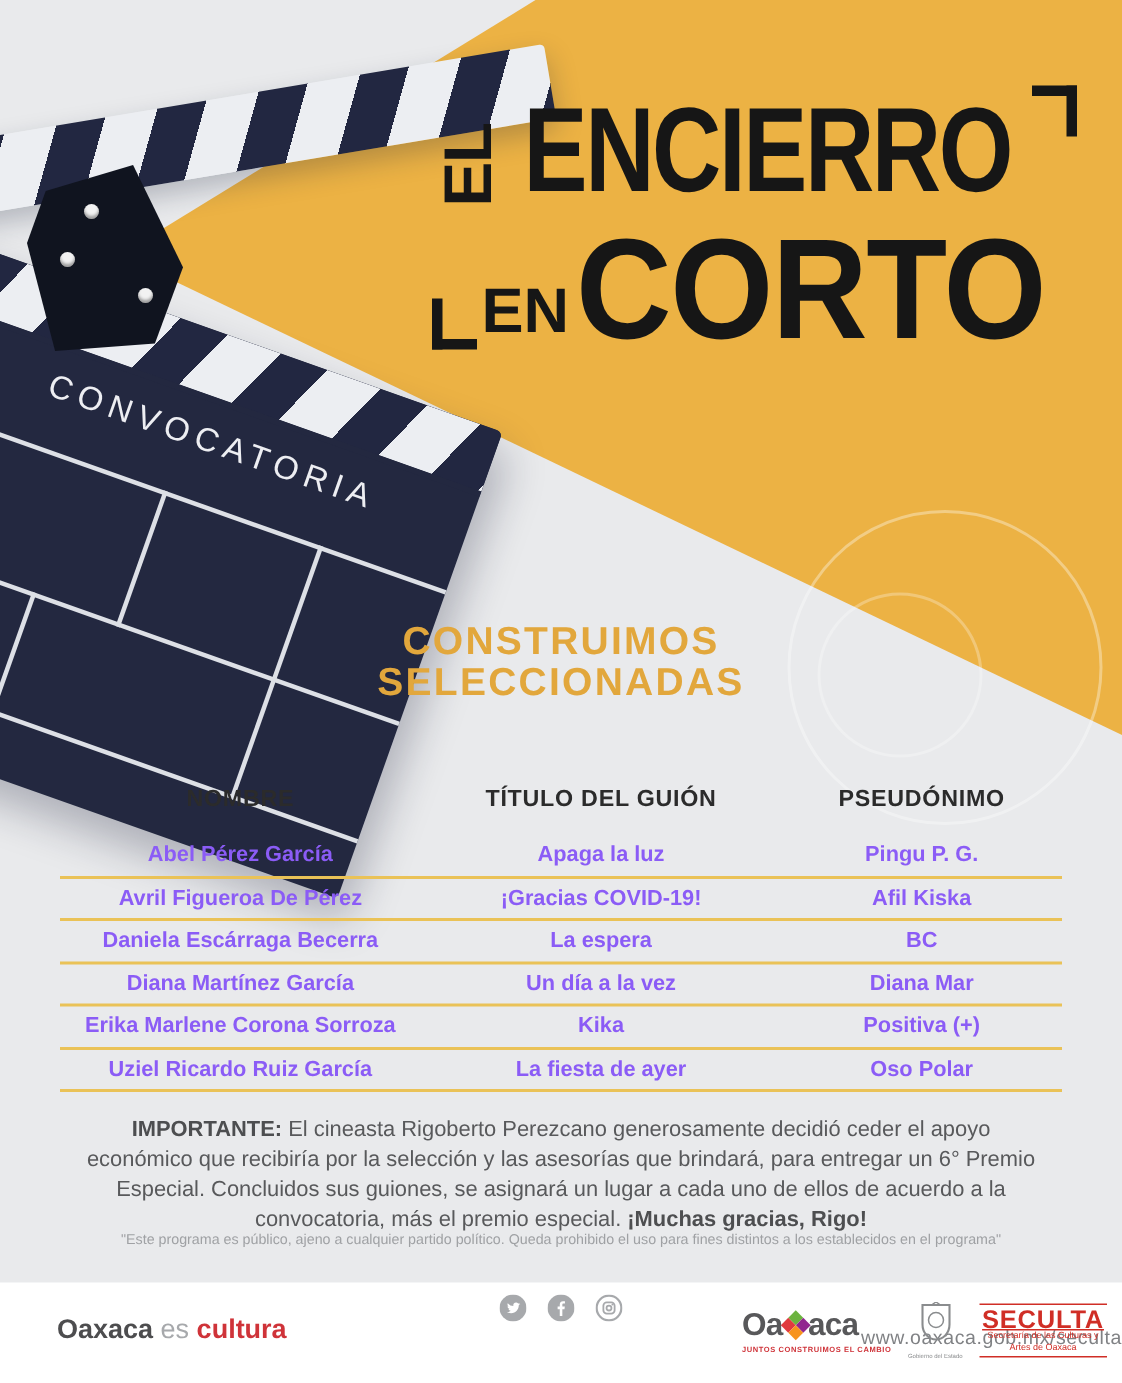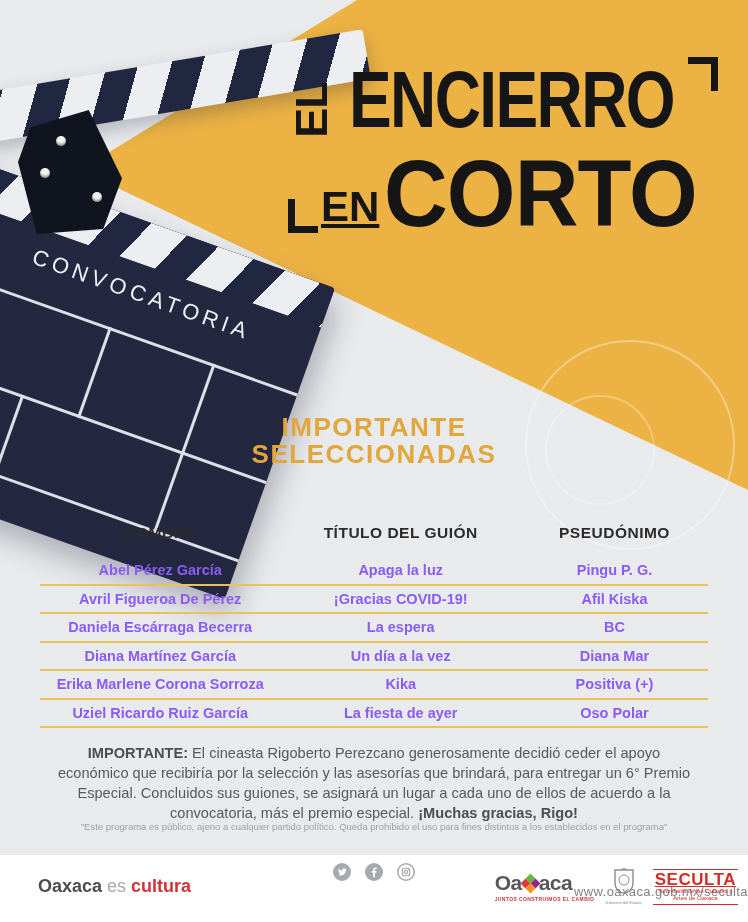--- a/index.html
+++ b/index.html
@@ -40,21 +40,21 @@
   .screw { position:absolute; width:10px; height:10px; border-radius:50%; background:#f2f2f2;
     box-shadow:inset 0 -2px 2px rgba(0,0,0,.35); }
   .s1 { left:38px; top:26px; } .s2 { left:22px; top:58px; } .s3 { left:74px; top:82px; }
 
   
   .title { position:absolute; inset:0; z-index:6; color:#161616; font-weight:bold; }
   .t-el { position:absolute; left:284px; top:84px; width:56px; height:52px;
     transform:rotate(-90deg); font-size:45px; letter-spacing:-1px; text-align:center; line-height:52px; }
   .t-encierro { position:absolute; left:349px; top:60px; font-size:80px; line-height:1;
     letter-spacing:-2px; transform:scaleX(.80); transform-origin:0 0; }
-  .t-en { position:absolute; left:321px; top:186px; font-size:42px; line-height:1;text-decoration:underline; }
+  .t-en { position:absolute; left:321px; top:186px; font-size:42px; line-height:1; }
   .t-corto { position:absolute; left:384px; top:146px; font-size:95px; line-height:1;
     letter-spacing:-1px; transform:scaleX(.93); transform-origin:0 0; }
   .br { position:absolute; width:30px; height:34px; }
   .br-tr { left:688px; top:57px; border-top:7px solid #161616; border-right:7px solid #161616; }
   .br-bl { left:288px; top:199px; border-bottom:7px solid #161616; border-left:7px solid #161616; }
 
   
   .heading { position:absolute; left:0; right:0; top:414px; z-index:6; text-align:center;
     color:#e2a73c; font-weight:bold; font-size:26px; letter-spacing:1.5px; line-height:1.05; }
   .table { position:absolute; left:40px; width:668px; top:524px; z-index:6; }
@@ -125,21 +125,21 @@
   <div class="title">
     <div class="t-el">EL</div>
     <div class="t-encierro">ENCIERRO</div>
     <div class="br br-tr"></div>
     <div class="br br-bl"></div>
     <div class="t-en">EN</div>
     <div class="t-corto">CORTO</div>
   </div>
 
   <div class="heading">
-    <div>IMPORTANTE</div>
+    <div>CONSTRUIMOS</div>
     <div>SELECCIONADAS</div>
   </div>
 
   <div class="table">
     <div class="thead">
       <div>NOMBRE</div>
       <div>TÍTULO DEL GUIÓN</div>
       <div>PSEUDÓNIMO</div>
     </div>
     <div class="trow">

